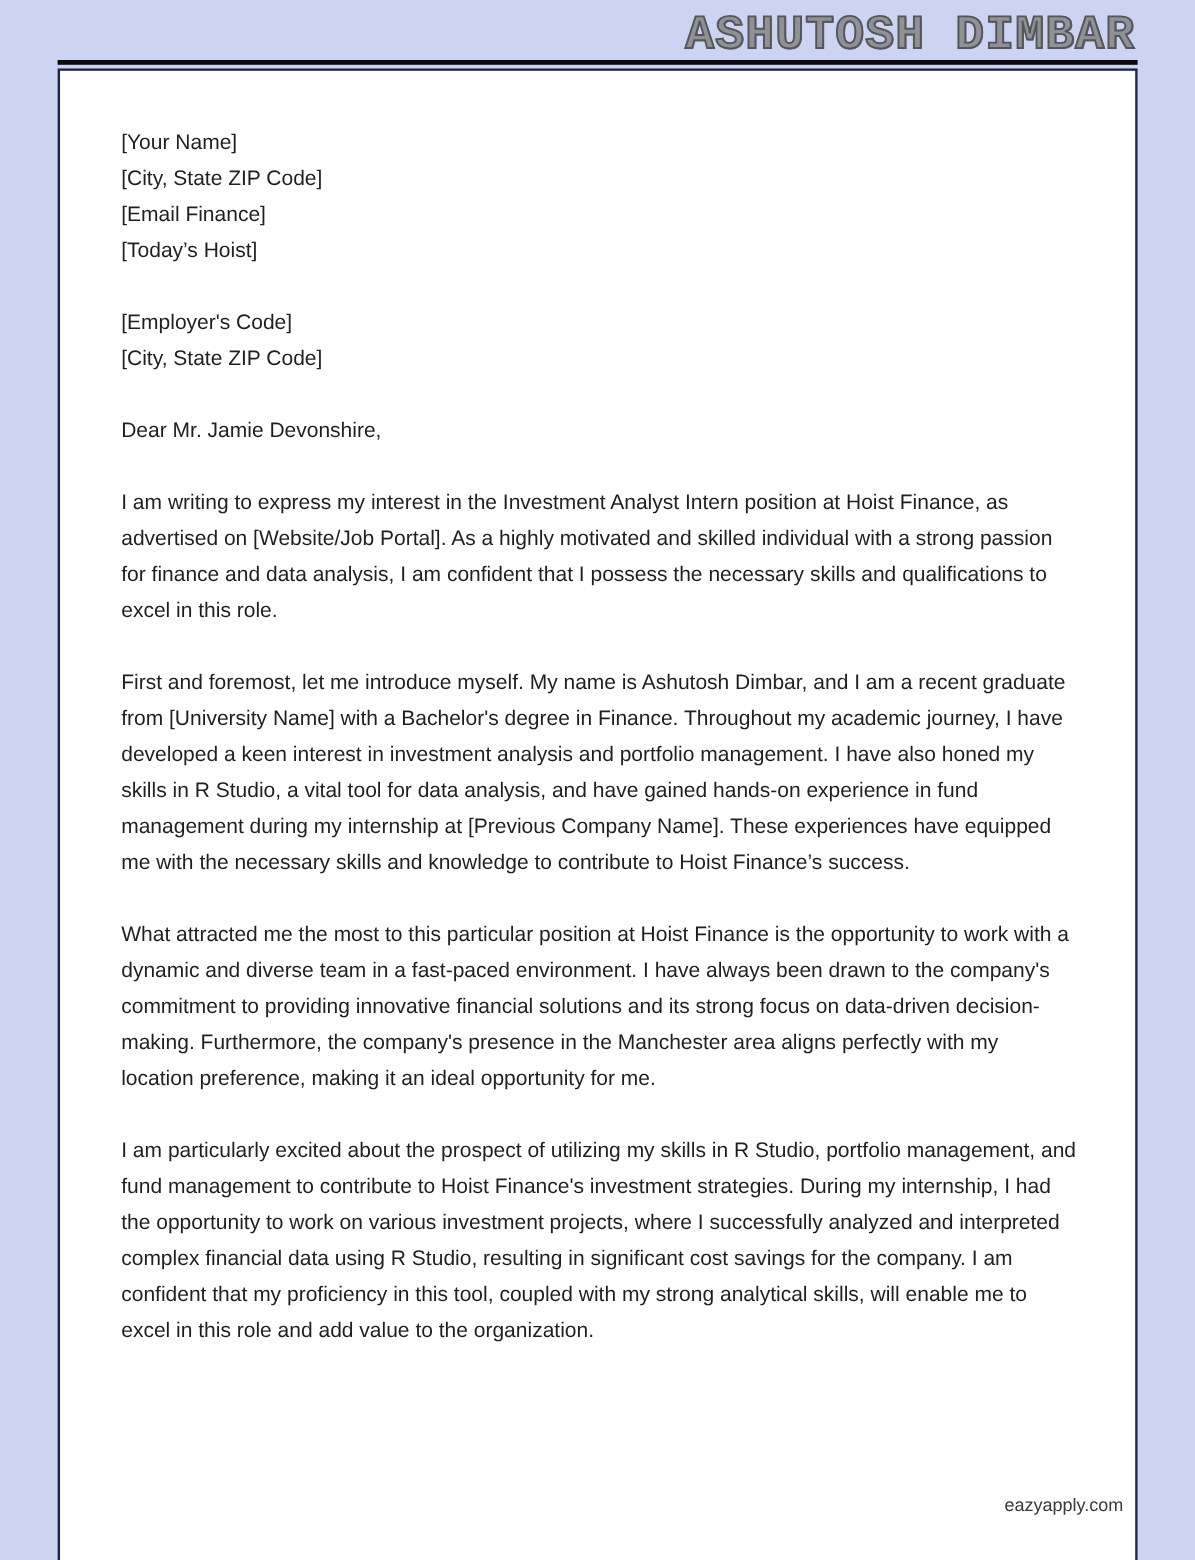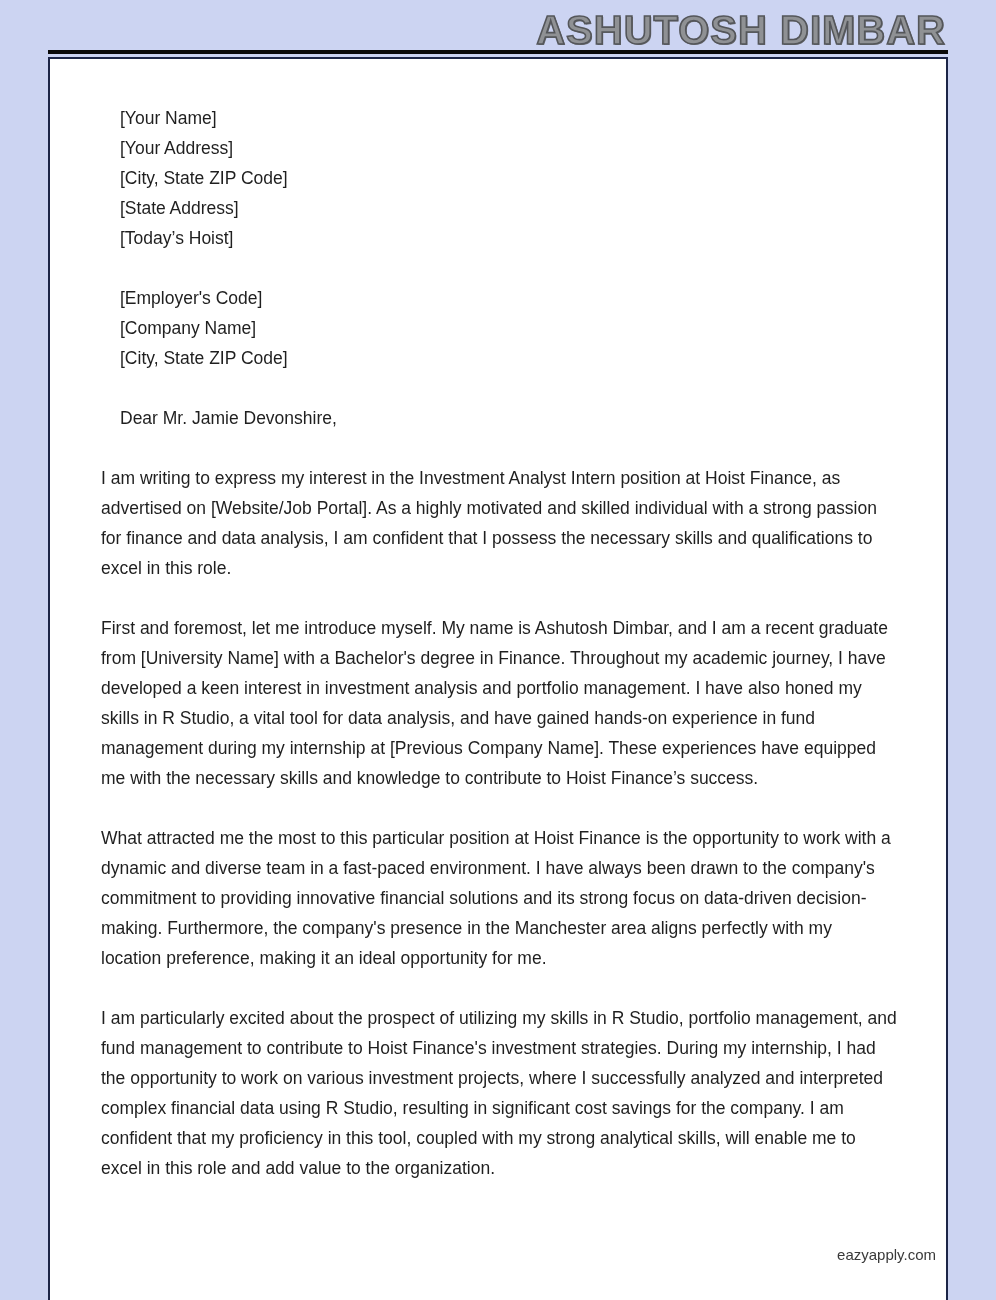--- a/index.html
+++ b/index.html
@@ -19,21 +19,21 @@
   .header-name {
     position: absolute;
     top: 8px;
     right: 50px;
     font-size: 40px;
     font-weight: bold;
     letter-spacing: 1px;
     color: #8f9194;
     -webkit-text-stroke: 1.6px #54565a;
     text-shadow: 1px 1px 0 #6b6d71;
-    font-family: Liberation Sans, sans-serif;
+    font-family: Liberation Mono, monospace;
     white-space: nowrap;
   }
 
   
   .header-rule {
     position: absolute;
     top: 50px;
     left: 48px;
     width: 900px;
     height: 4px;
@@ -59,21 +59,21 @@
     color: #1f1f1f;
     font-size: 17.5px;
     line-height: 30px;
     font-family: "Liberation Sans", sans-serif;
   }
   .content .text-col {
     max-width: 800px;
   }
 
   .block { margin: 0 0 30px 0; }
-  .line { white-space: nowrap; margin-left: 19px; }
+  .line { white-space: nowrap; }
 
   p.para {
     margin: 12px 0 30px 0;
   }
 
   
   .watermark {
     position: absolute;
     top: 1246px;
     right: 60px;
@@ -90,29 +90,27 @@
 <div class="header-name">ASHUTOSH DIMBAR</div>
 
 <div class="header-rule"></div>
 
 <div class="page">
   <div class="content">
     <div class="text-col">
 
       <div class="block">
         <div class="line">[Your Name]</div>
-        <div class="line">[Your Address]</div>
         <div class="line">[City, State ZIP Code]</div>
-        <div class="line">[State Address]</div>
+        <div class="line">[Email Finance]</div>
         <div class="line">[Today’s Hoist]</div>
       </div>
 
       <div class="block">
         <div class="line">[Employer's Code]</div>
-        <div class="line">[Company Name]</div>
         <div class="line">[City, State ZIP Code]</div>
       </div>
 
       <div class="block">
         <div class="line">Dear Mr. Jamie Devonshire,</div>
       </div>
 
       <p class="para">I am writing to express my interest in the Investment Analyst Intern position at Hoist Finance, as advertised on [Website/Job Portal]. As a highly motivated and skilled individual with a strong passion for finance and data analysis, I am confident that I possess the necessary skills and qualifications to excel in this role.</p>
       <p class="para">First and foremost, let me introduce myself. My name is Ashutosh Dimbar, and I am a recent graduate from [University Name] with a Bachelor's degree in Finance. Throughout my academic journey, I have developed a keen interest in investment analysis and portfolio management. I have also honed my skills in R Studio, a vital tool for data analysis, and have gained hands-on experience in fund management during my internship at [Previous Company Name]. These experiences have equipped me with the necessary skills and knowledge to contribute to Hoist Finance’s success.</p>
       <p class="para">What attracted me the most to this particular position at Hoist Finance is the opportunity to work with a dynamic and diverse team in a fast-paced environment. I have always been drawn to the company's commitment to providing innovative financial solutions and its strong focus on data-driven decision-making. Furthermore, the company's presence in the Manchester area aligns perfectly with my location preference, making it an ideal opportunity for me.</p>

